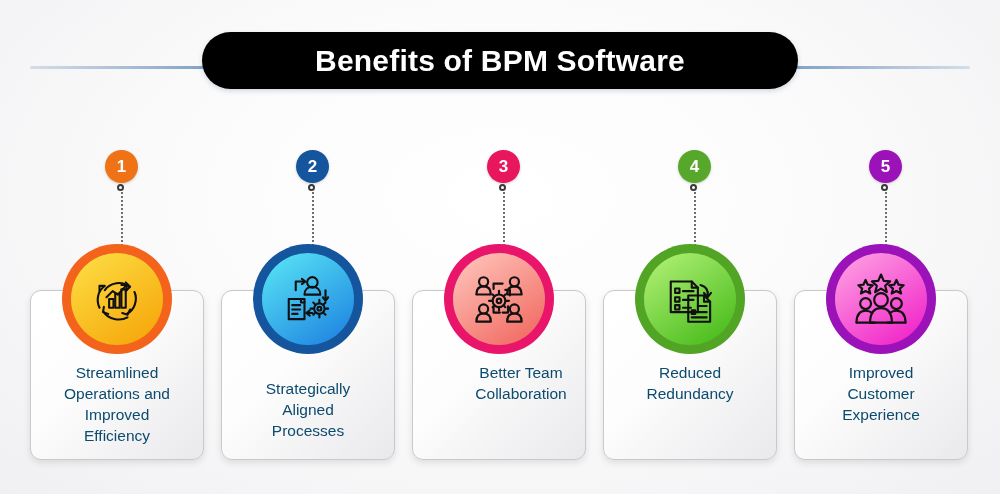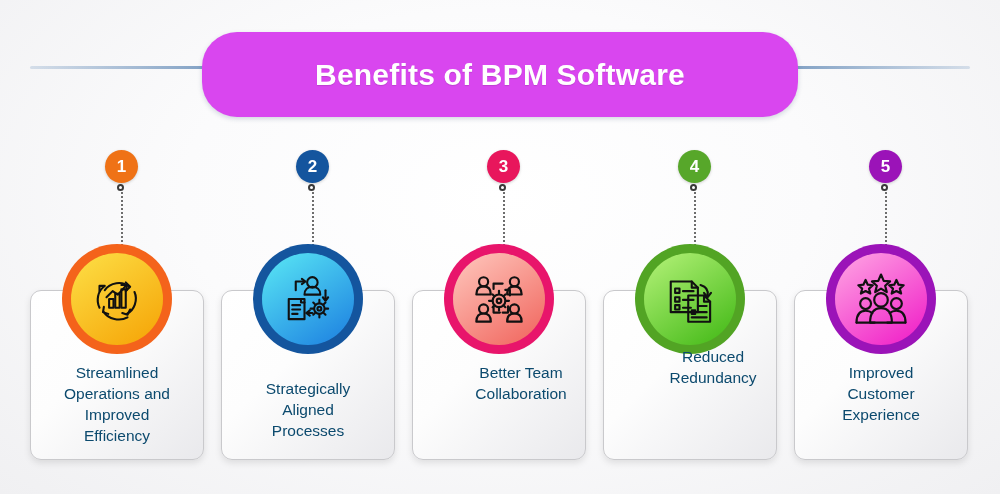--- a/index.html
+++ b/index.html
@@ -34,23 +34,23 @@
   .header-rule.right {
     right: 30px;
     width: 460px;
     background: linear-gradient(to left, rgba(21,84,151,0.15), #1b5596 85%, #1b5596);
   }
   .title-banner {
     position: absolute;
     left: 202px;
     top: 32px;
     width: 596px;
-    height: 85px;
+    height: 57px;
     border-radius: 35px;
-    background: #d946ef;
+    background: #000000;
     display: flex;
     align-items: center;
     justify-content: center;
     box-shadow: 0 2px 5px rgba(20,50,90,0.18);
   }
   .title-text {
     color: #ffffff;
     font-size: 30px;
     font-weight: bold;
     letter-spacing: 0.2px;
@@ -310,21 +310,21 @@
               <path d="M30 28 L48 28 L55 35 L55 58 L30 58 Z"></path>
               <path d="M48 28 L48 35 L55 35"></path>
               <rect x="34" y="45" width="4" height="4"></rect>
               <path d="M41 40 L51 40"></path>
               <path d="M41 47 L51 47"></path>
               <path d="M34 53 L51 53"></path>
             </svg>
           </span>
         </div>
       </div>
-      <div class="label" style="top: 196px; padding-left: 23px;">Reduced
+      <div class="label" style="top: 212px;">Reduced
 Redundancy</div>
     </div>
 
     <div class="col col-4">
       <div class="card"></div>
       <div class="badge" style="background: rgb(155, 19, 184);">
         <span>5</span>
       </div>
       <div class="connector-dot"></div>
       <div class="connector"></div>

